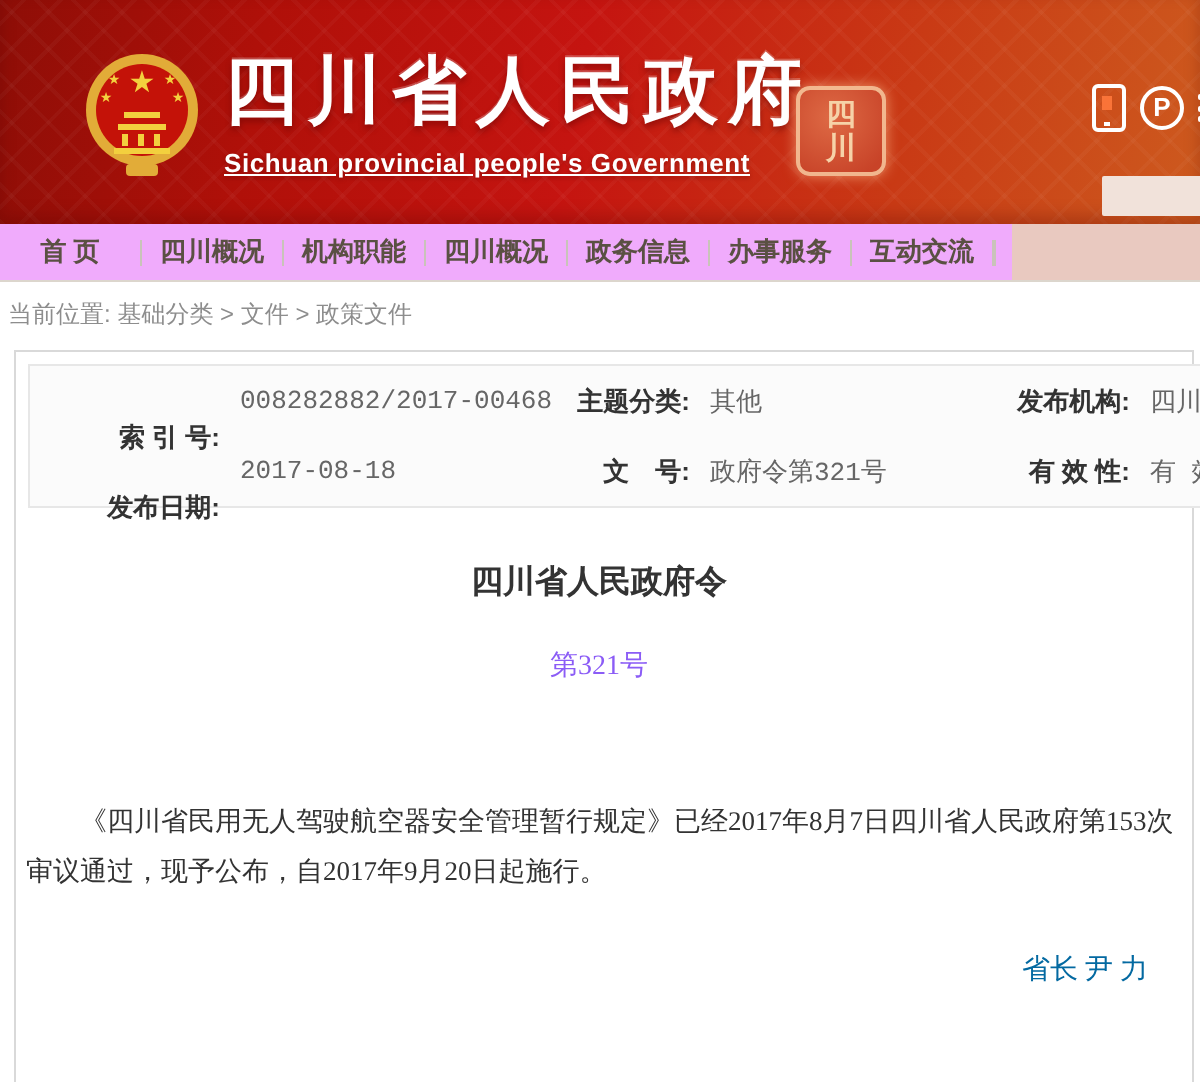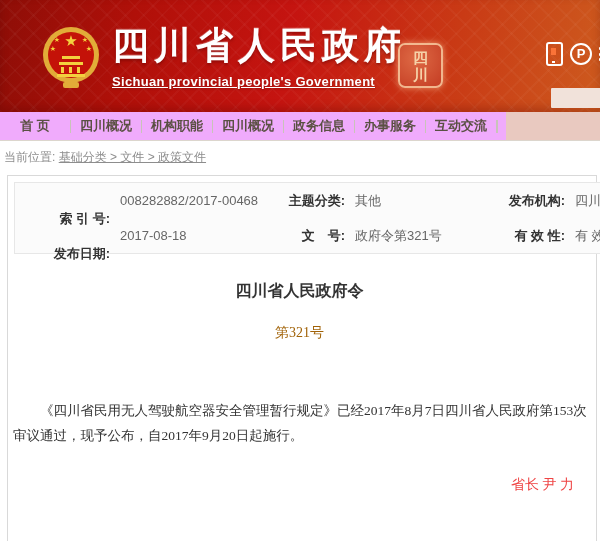--- a/index.html
+++ b/index.html
@@ -38,39 +38,39 @@
 
   
   .nav{height:28px;background:#f0abfc;border-bottom:1px solid #dcd6cd;display:flex;align-items:center;}
   .nav-item{width:70px;text-align:center;font-size:13px;font-weight:bold;color:#5a5043;
     text-decoration:none;line-height:28px;cursor:pointer;flex:0 0 auto;}
   .nav-divider{width:1px;height:13px;background:#c9c3b9;flex:0 0 auto;}
   .nav-stub{flex:1 1 auto;height:28px;background:#e9c9c0;margin-left:8px;}
 
   
   .breadcrumb{padding:8px 0 0 4px;height:20px;font-size:12px;color:#8d8d8d;}
-  .breadcrumb .crumb-path{color:#8d8d8d;cursor:pointer;text-decoration:underline;}
+  .breadcrumb .crumb-path{color:#8d8d8d;cursor:pointer;}
 
   
   .panel{margin:6px 0 0 7px;width:588px;min-height:400px;border:1px solid #d9d9d9;background:#fff;}
 
   .meta-box{margin:6px;width:599px;border:1px solid #e7e7e7;background:#fbfbfb;box-sizing:border-box;}
   .meta-row{display:flex;align-items:center;height:35px;}
   .m-label{font-size:13px;font-weight:bold;color:#333;text-align:right;flex:0 0 auto;white-space:nowrap;}
   .m-value{font-size:13px;color:#666;padding-left:10px;flex:0 0 auto;white-space:nowrap;
-    font-family:Liberation Sans, sans-serif;}
+    font-family:Liberation Mono, monospace;}
   .w-l1{width:95px;margin-top:36px;} .w-v1{width:145px;} .w-l2{width:80px;} .w-v2{width:135px;} .w-l3{width:75px;}
 
   .doc{padding:0 10px 0 5px;}
   .doc-title{margin-top:27px;text-align:center;font-size:16px;font-weight:bold;color:#333;}
-  .doc-number{margin-top:22px;text-align:center;font-size:14px;color:#a16207;
+  .doc-number{margin-top:22px;text-align:center;font-size:14px;color:#8b5cf6;
     font-family:"Liberation Serif","DejaVu Serif",serif;}
   .doc-body{margin-top:56px;font-size:13.5px;line-height:25px;color:#333;text-indent:2em;
     white-space:pre;overflow:hidden;font-family:"Liberation Serif","DejaVu Serif",serif;}
-  .doc-signature{margin-top:28px;padding-right:12px;text-align:right;font-size:14px;color:#ef4444;
+  .doc-signature{margin-top:28px;padding-right:12px;text-align:right;font-size:14px;color:#0369a1;
     font-family:"Liberation Serif","DejaVu Serif",serif;}
 </style>
 </head>
 <body>
 
 <div class="page">
 
   <div class="header">
     <div class="emblem">
       <svg width="58" height="70" viewBox="0 0 58 70">

